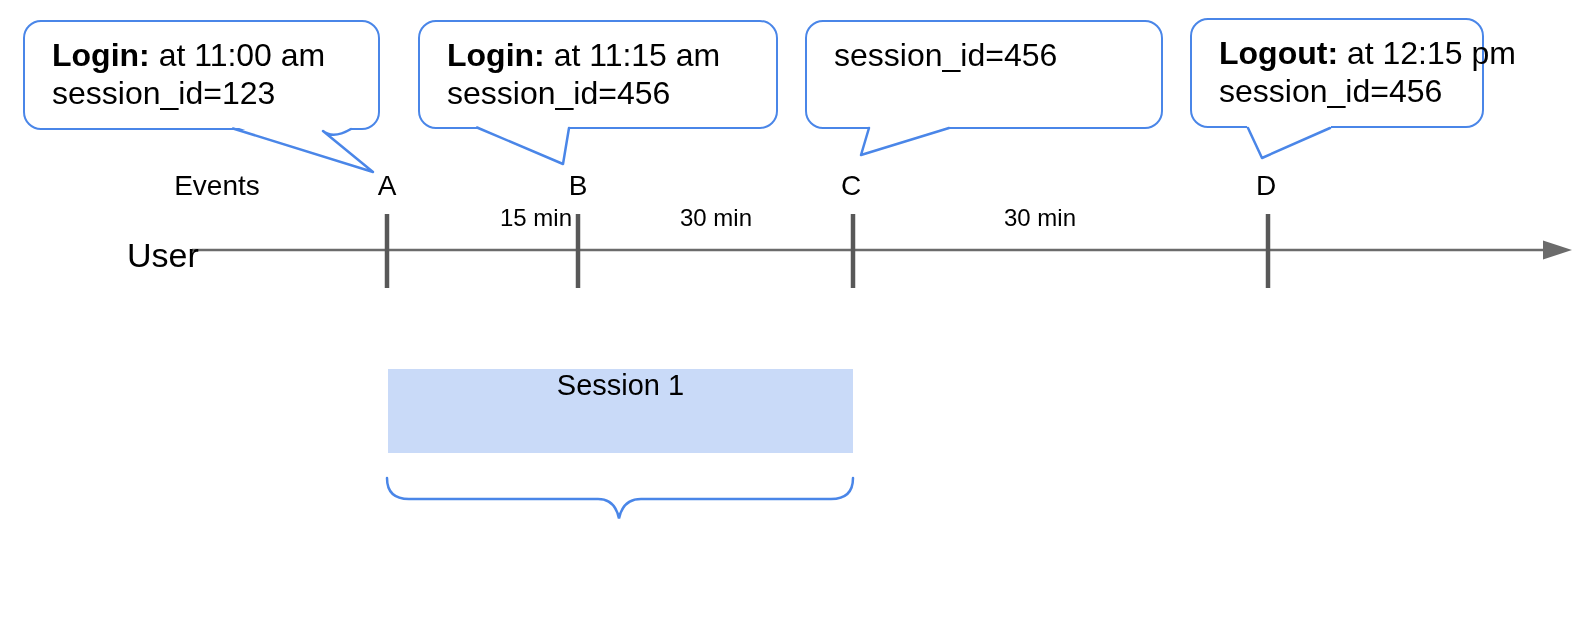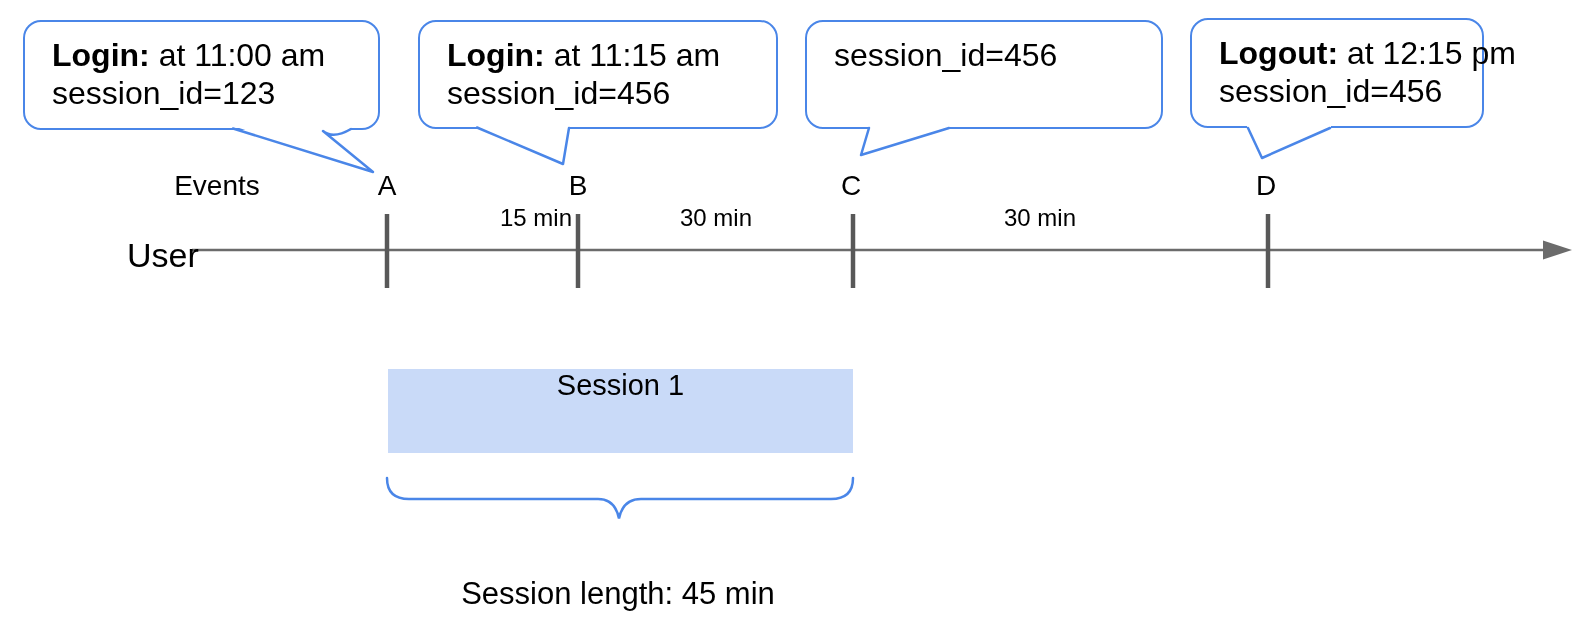--- a/index.html
+++ b/index.html
@@ -111,15 +111,14 @@
   <div class="lbl evt-lbl center-x" style="left:1266px;">D</div>
 
   <div class="lbl interval-lbl center-x" style="left:492px;margin-left:44px;">15 min</div>
   <div class="lbl interval-lbl center-x" style="left:716px;">30 min</div>
   <div class="lbl interval-lbl center-x" style="left:1040px;">30 min</div>
 
   <div class="session-box">
     <span>Session 1</span>
   </div>
 
-  <div class="caption">Session length: 45 min</div>
 
 </div>
 
 </body></html>

